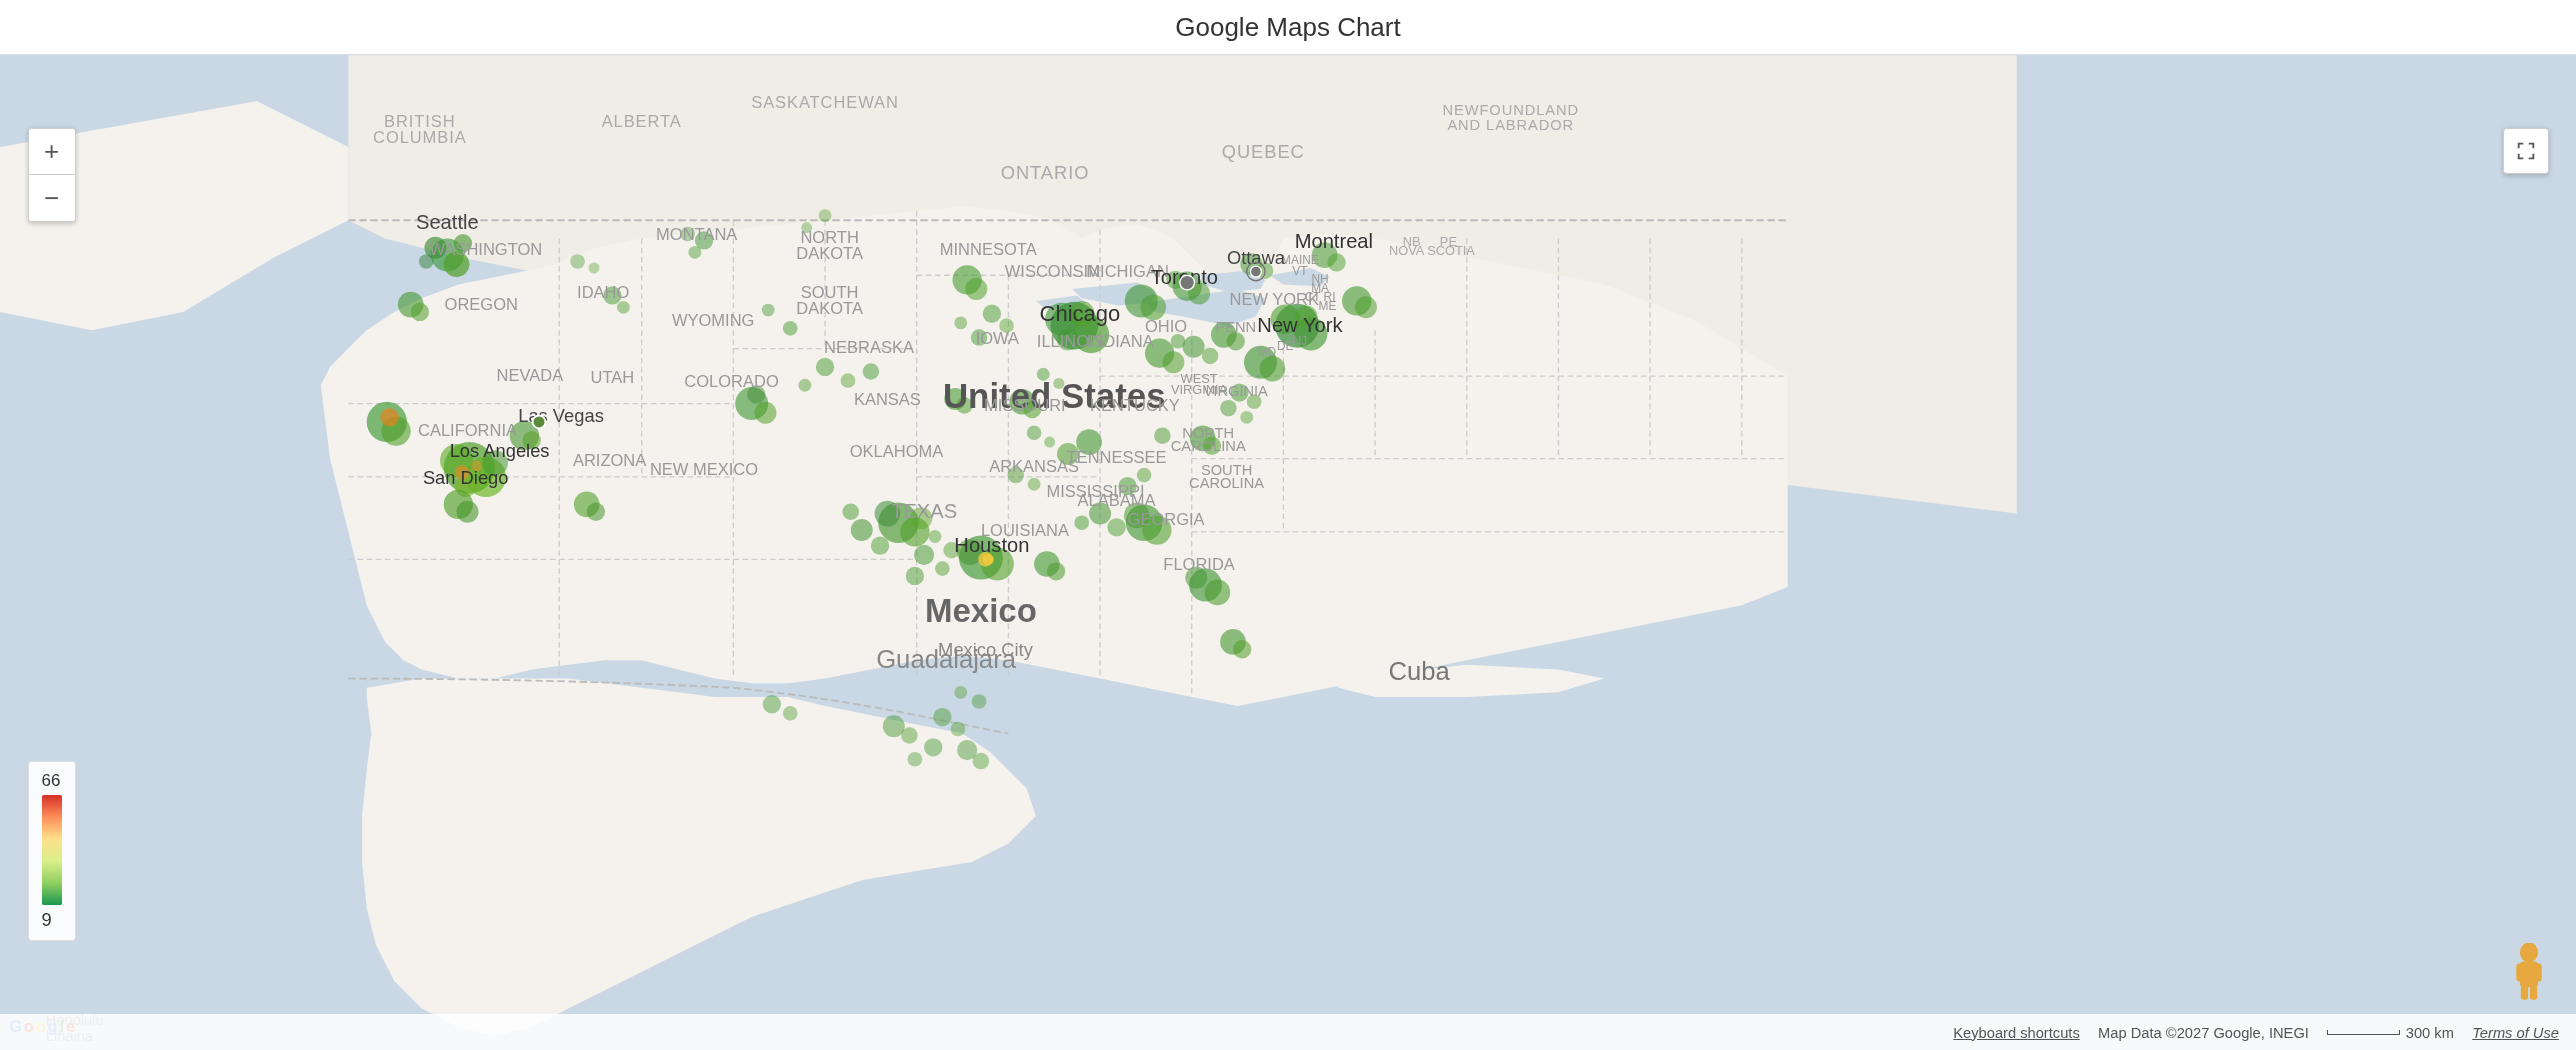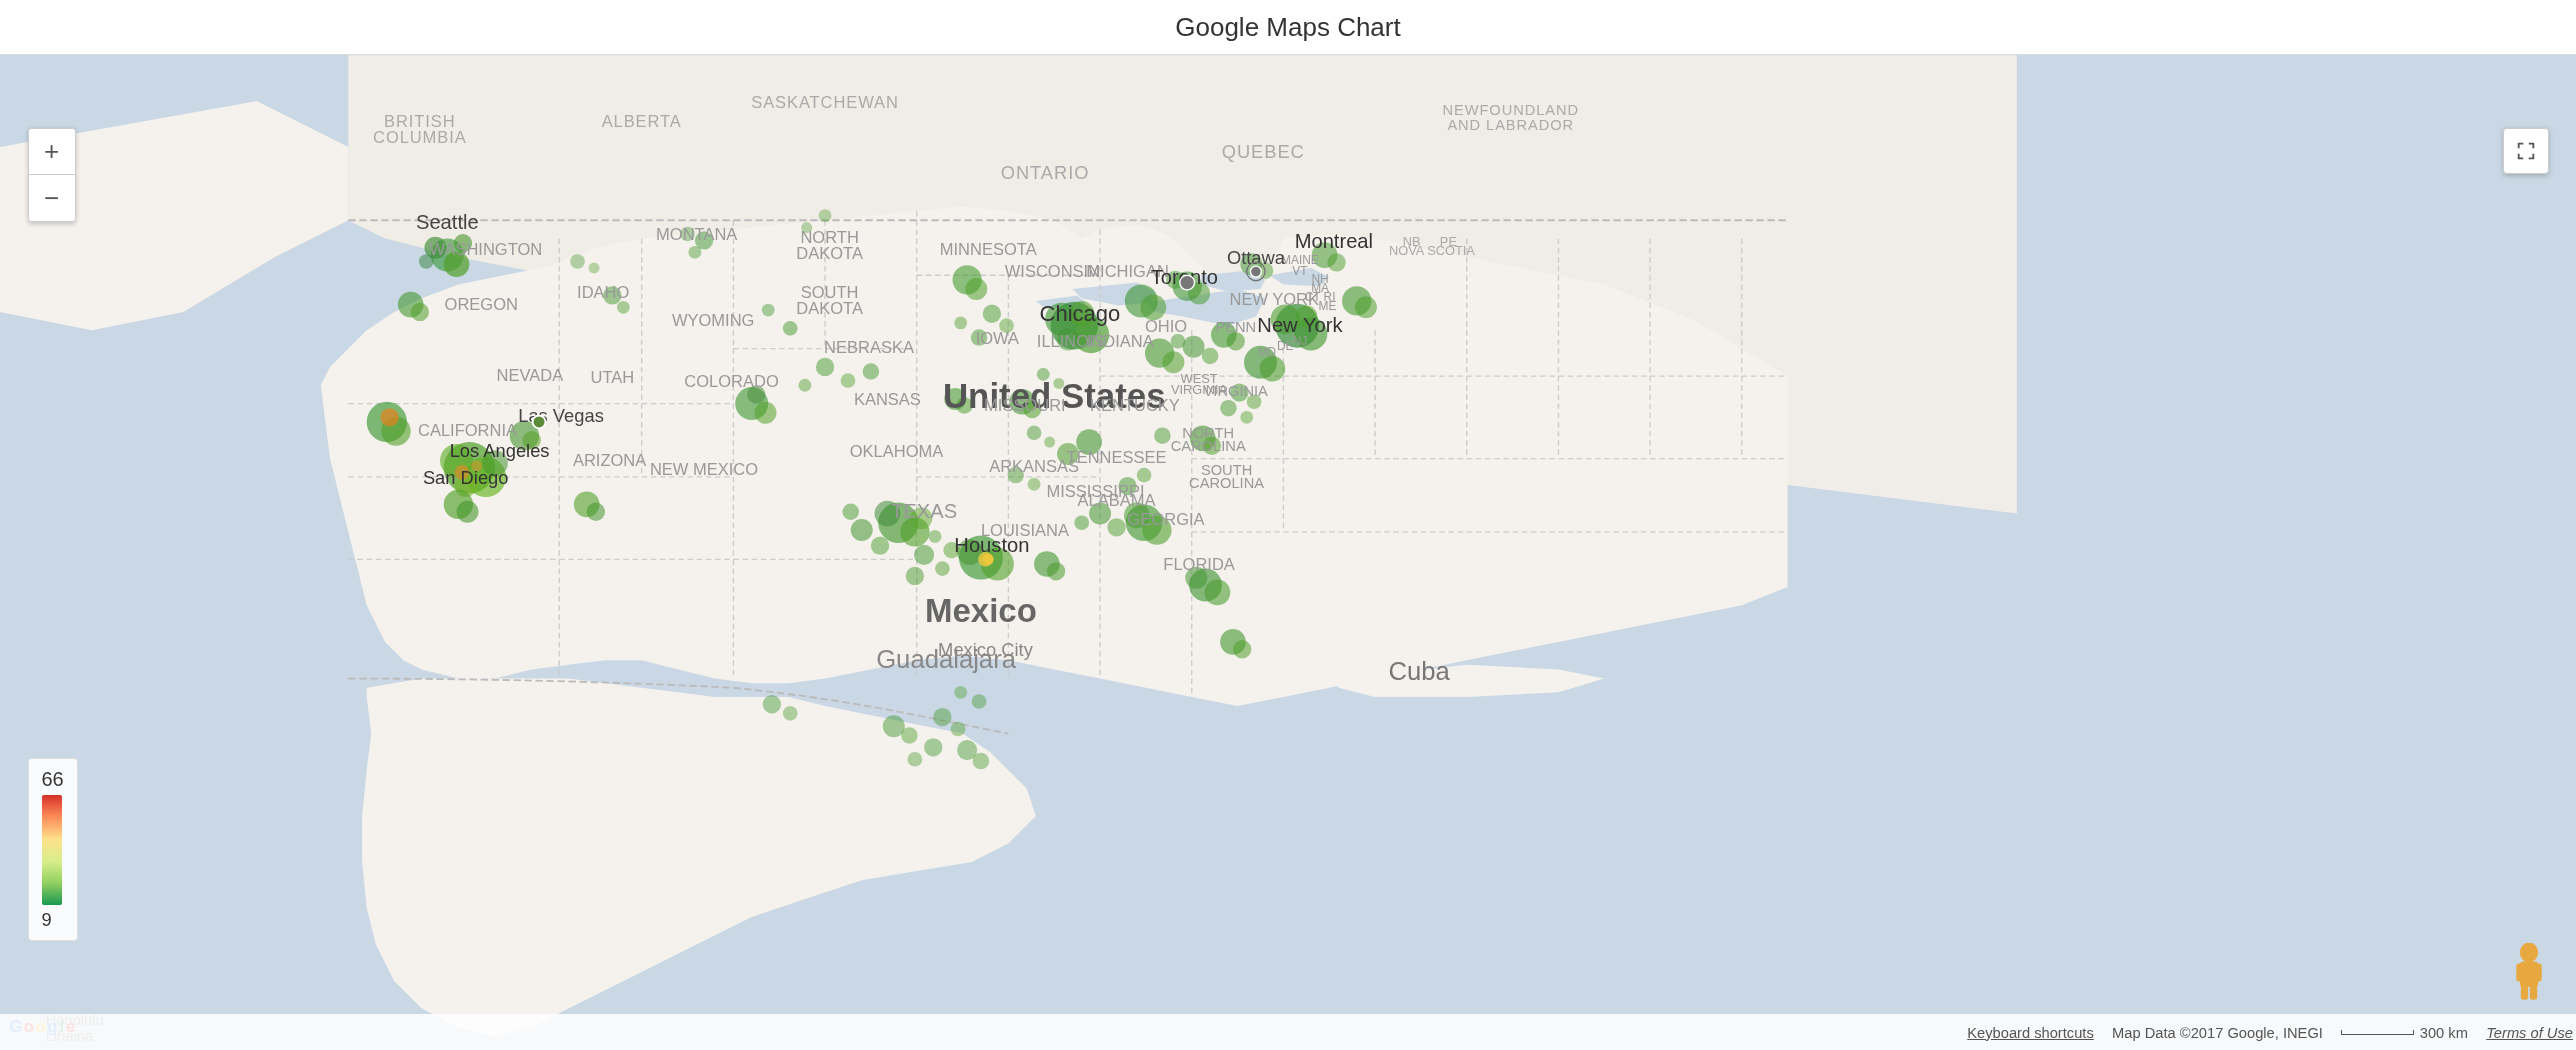--- a/index.html
+++ b/index.html
@@ -109,40 +109,40 @@
       position: absolute;
       bottom: 110px;
       left: 27.5px;
       z-index: 200;
       background: rgba(255,255,255,0.9);
       padding: 9.2px 13px;
       border-radius: 3.7px;
       border: 0.9px solid #ddd;
     }
 
-    .legend-max { font-size: 20px; color: #333; margin-bottom: 3.7px; }
+    .legend-max { font-size: 17px; color: #333; margin-bottom: 3.7px; }
     .legend-bar {
       width: 20px;
       height: 110px;
       background: linear-gradient(to bottom, #d73027, #fc8d59, #fee08b, #d9ef8b, #91cf60, #1a9850);
       margin: 3.7px 0;
       border-radius: 1.8px;
     }
     .legend-min { font-size: 18.3px; color: #333; margin-top: 3.7px; }
 
     
     .bottom-bar {
       position: absolute;
       bottom: 0; left: 0; right: 0;
       height: 37px;
       background: rgba(255,255,255,0.85);
       display: flex;
       align-items: center;
       justify-content: flex-end;
-      padding: 0 3px;
+      padding: 0 17px;
       gap: 18.3px;
       z-index: 200;
       font-size: 14.7px;
       color: #555;
     }
 
     .scale-bar {
       display: flex;
       align-items: center;
       gap: 5.5px;
@@ -523,21 +523,21 @@
       <span style="font-size:16.5px; font-weight:bold; color:#4285F4;">G</span>
       <span style="font-size:16.5px; font-weight:bold; color:#EA4335;">o</span>
       <span style="font-size:16.5px; font-weight:bold; color:#FBBC05;">o</span>
       <span style="font-size:16.5px; font-weight:bold; color:#4285F4;">g</span>
       <span style="font-size:16.5px; font-weight:bold; color:#34A853;">l</span>
       <span style="font-size:16.5px; font-weight:bold; color:#EA4335;">e</span>
     </div>
 
     <div class="bottom-bar">
       <span style="color:#555; text-decoration:underline; cursor:pointer;">Keyboard shortcuts</span>
-      <span>Map Data ©2017 Google, INEGI</span>
+      <span>Map Data ©2027 Google, INEGI</span>
       <div class="scale-bar">
         <div class="scale-line"></div>
         <span>300 km</span>
       </div>
       <span style="color:#555; text-decoration:underline; cursor:pointer;font-style:italic;">Terms of Use</span>
     </div>
   </div>
 </div>
 
 

